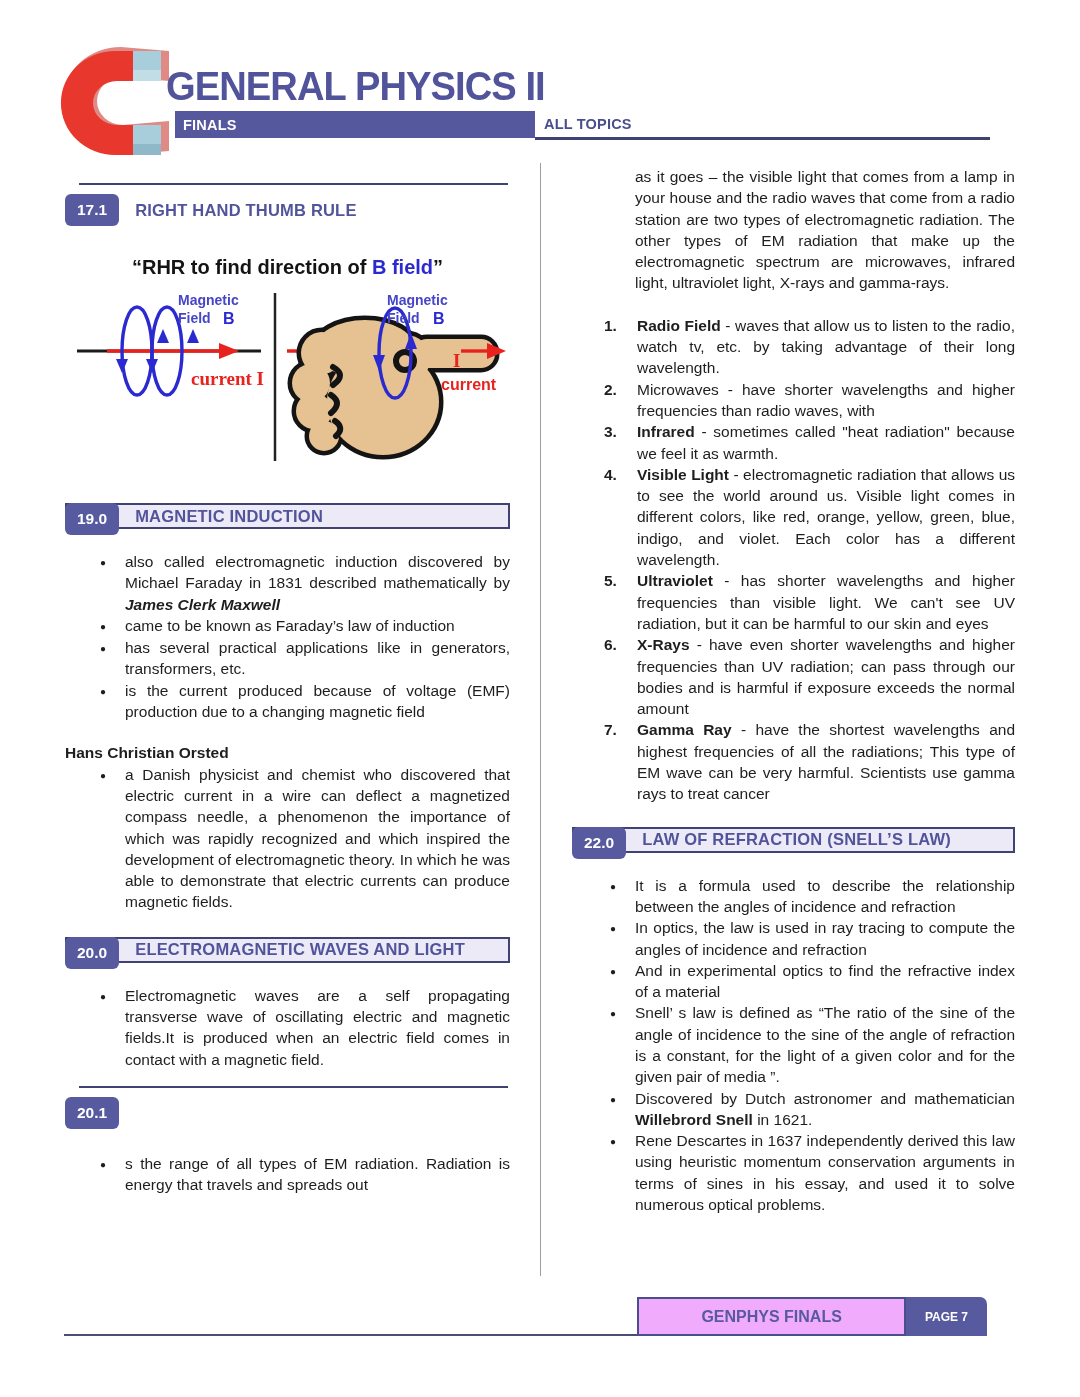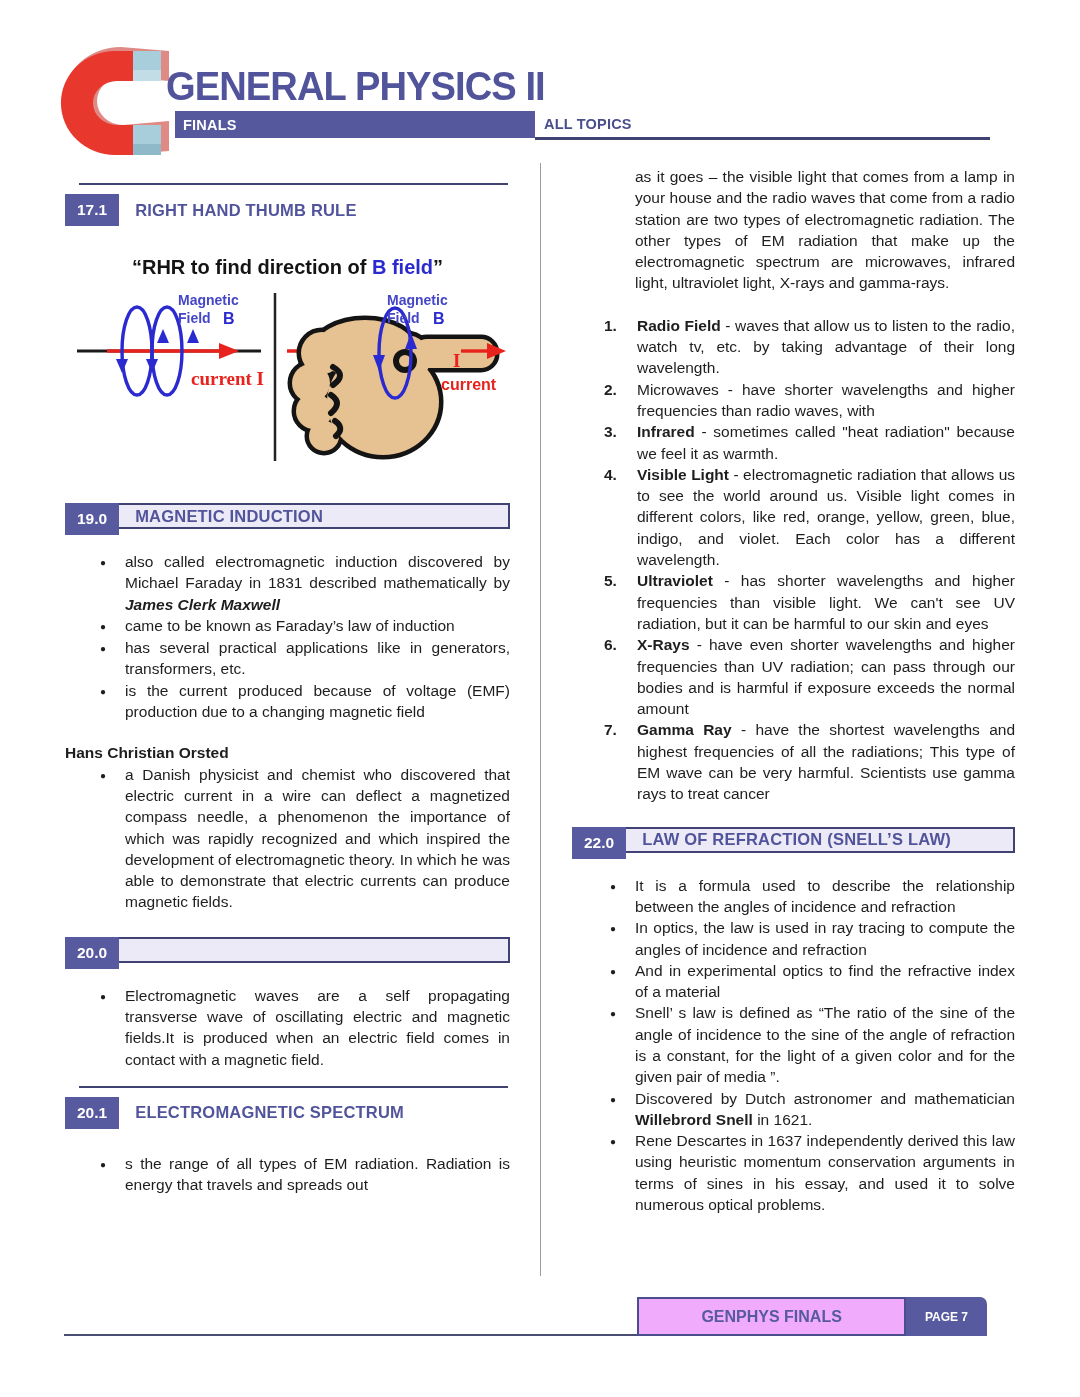--- a/index.html
+++ b/index.html
@@ -30,21 +30,21 @@
   
   .main { display:flex; padding:0 65px; }
   .col-left { width:445px; margin-right:62px; }
   .col-right { width:443px; }
   .col-divider { position:absolute; left:540px; top:152px; height:1113px; width:1px; background:#9d9d9d; }
   
   .topline { height:2px; background:#3f4273; margin:0 2px 9px 14px; }
   .sec-row { display:flex; align-items:stretch; }
   .badge {
     background:#575a9e; color:#ffffff; font-weight:bold; font-size:15.5px;
-    padding:7px 12px 7px 12px; display:flex; align-items:center; flex-shrink:0;
+    padding:7px 12px 7px 12px; display:flex; align-items:center; flex-shrink:0;border-radius:6px;
   }
   .sec-label { color:#51549b; font-weight:bold; font-size:16.5px; display:flex; align-items:center; padding-left:16px; letter-spacing:.2px; }
   .sec-boxed { position:relative; display:flex; align-items:stretch; border:2px solid #3f4273; background:#eceaf6; }
   .sec-boxed .badge { margin:-2px 0 -8px -2px; z-index:1; }
   
   .body-text { font-size:15.5px; line-height:21.3px; }
   .justify { text-align:justify; }
   .li { display:flex; }
   .marker { flex-shrink:0; }
   .marker.bullet { width:25px; font-size:10px; line-height:21.3px; padding-top:1px; }
@@ -204,34 +204,34 @@
       <div class="bold-head" style="margin-top:20px;">Hans Christian Orsted</div>
       <div class="list pad-l35">
           <div class="li">
             <span class="marker bullet">●</span>
             <span class="li-body"><span>a Danish physicist and chemist who discovered that electric current in a wire can deflect a magnetized compass needle, a phenomenon the importance of which was rapidly recognized and which inspired the development of electromagnetic theory. In which he was able to demonstrate that electric currents can produce magnetic fields.</span></span>
           </div>
         </div>
 
       <div class="sec-boxed" style="margin-top:24px;">
         <div class="badge">20.0</div>
+        <div class="sec-label">ELECTROMAGNETIC WAVES AND LIGHT</div>
       </div>
 
       <div class="list pad-l35" style="margin-top:22px;">
           <div class="li">
             <span class="marker bullet">●</span>
             <span class="li-body"><span>Electromagnetic waves are a self propagating transverse wave of oscillating electric and magnetic fields.It is produced when an electric field comes in contact with a magnetic field.</span></span>
           </div>
         </div>
 
       <div style="margin-top:16px;">
         <div class="topline"></div>
         <div class="sec-row">
           <div class="badge">20.1</div>
-          <div class="sec-label">ELECTROMAGNETIC SPECTRUM</div>
         </div>
       </div>
 
       <div class="list pad-l35" style="margin-top:24px;">
           <div class="li">
             <span class="marker bullet">●</span>
             <span class="li-body"><span>s the range of all types of EM radiation. Radiation is energy that travels and spreads out</span></span>
           </div>
         </div>
     </div>

